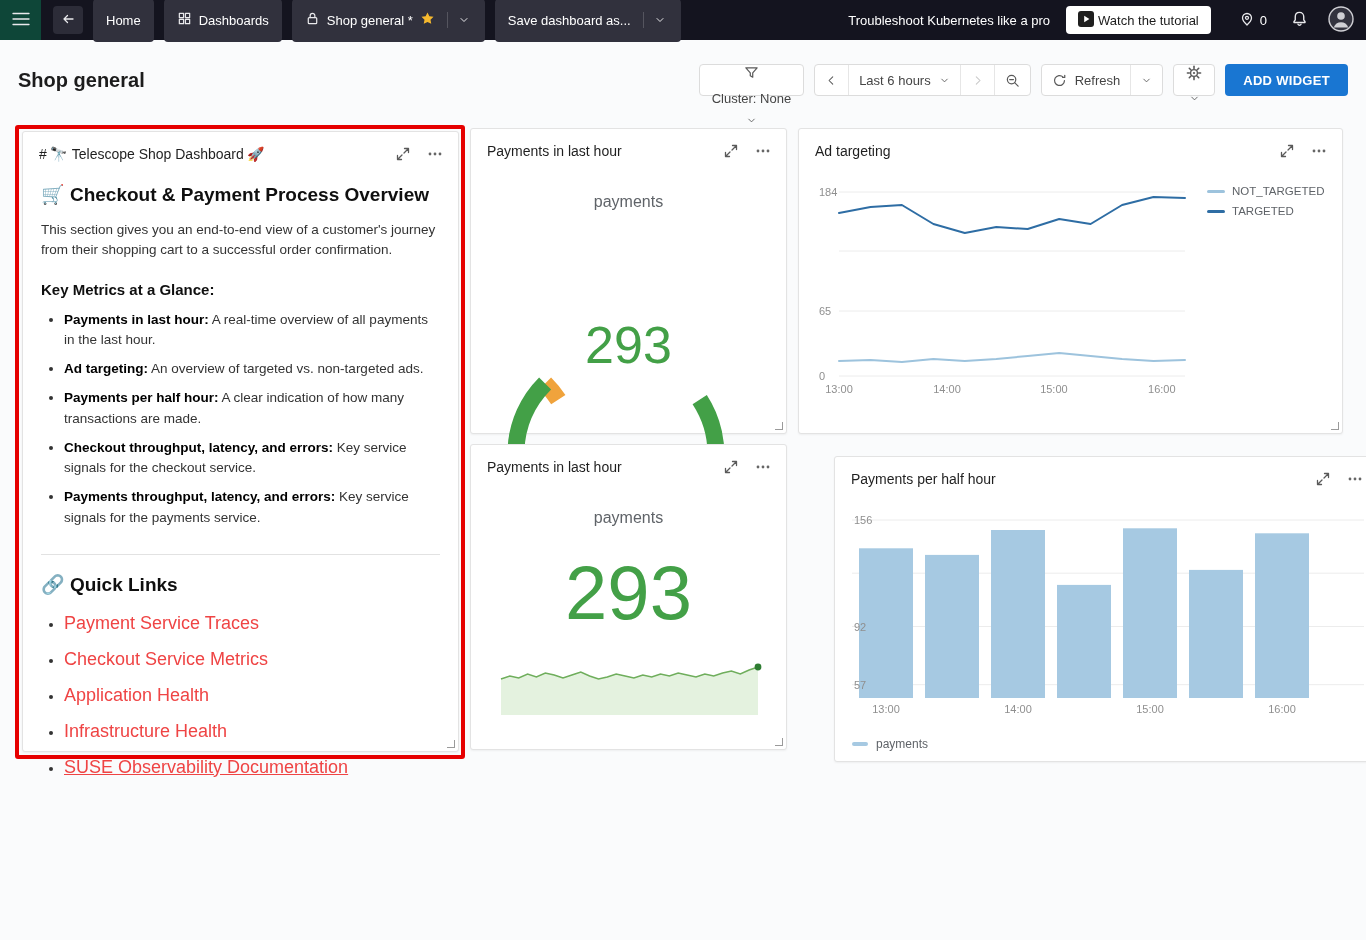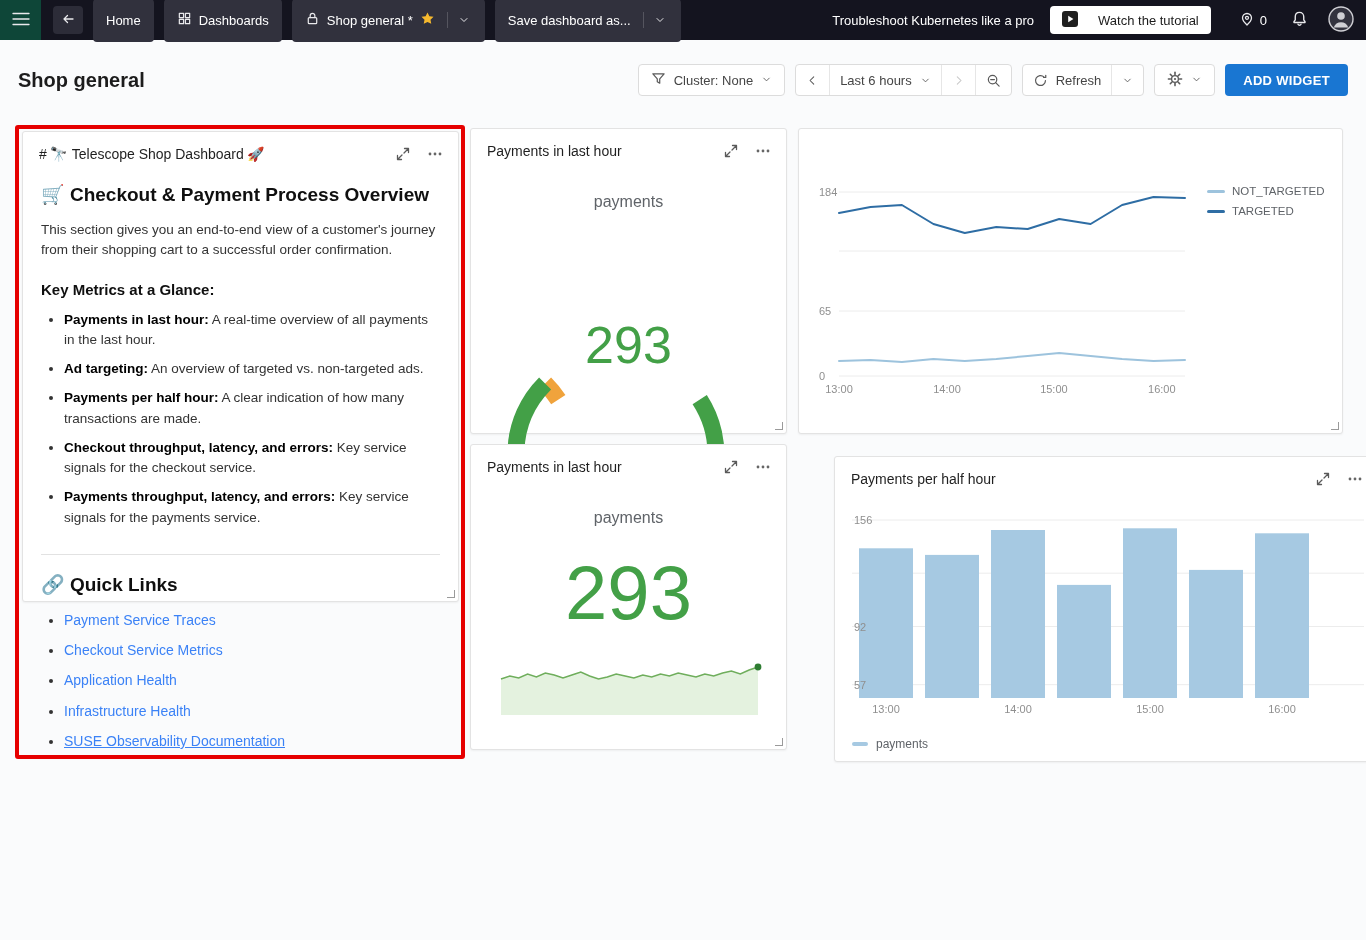--- a/index.html
+++ b/index.html
@@ -8,62 +8,62 @@
   button { font-family:inherit; border:none; background:none; cursor:pointer; }
 
   
   .topbar { height:40px; background:#14141f; display:flex; align-items:center; }
   .menu-btn { width:41px; height:40px; background:#0e4638; display:flex; align-items:center; justify-content:center; flex:none; }
   .back-btn { width:30px; height:28px; margin-left:12px; border-radius:4px; background:#2c2c38; display:flex; align-items:center; justify-content:center; }
   .nav-btn { height:43px; background:#31313d; border-radius:4px; color:#fff; font-size:13px; display:flex; align-items:center; gap:7px; padding:0 13px; margin-left:10px; white-space:nowrap; }
   .nav-btn .divider { width:1px; height:16px; background:#55555f; margin:0 1px 0 5px; }
   .chev-seg { display:flex; align-items:center; padding:0 2px; }
   .promo { color:#fff; font-size:13px; margin-left:auto; white-space:nowrap; }
-  .tutorial-btn { height:28px; background:#fff; border-radius:4px; color:#1b1b1b; font-size:13px; display:flex; align-items:center; gap:20px; padding:0 12px; margin-left:16px; white-space:nowrap; }
+  .tutorial-btn { height:28px; background:#fff; border-radius:4px; color:#1b1b1b; font-size:13px; display:flex; align-items:center; gap:4px; padding:0 12px; margin-left:16px; white-space:nowrap; }
   .pin-group { display:flex; align-items:center; gap:5px; color:#fff; font-size:13px; margin-left:28px; }
   .bell-btn { margin-left:24px; display:flex; }
   .avatar-btn { margin-left:20px; margin-right:12px; display:flex; }
   .ic { stroke:#5a5a5a; fill:none; stroke-width:1.3; stroke-linecap:round; stroke-linejoin:round; }
   .icw { stroke:#e9e9ec; fill:none; stroke-width:1.3; stroke-linecap:round; stroke-linejoin:round; }
 
   
   .page-header { height:80px; display:flex; align-items:center; padding:0 18px; }
   .page-header h1 { font-size:20px; font-weight:700; color:#1c1c1c; }
   .controls { margin-left:auto; display:flex; align-items:center; gap:10px; }
-  .ctrl-btn { height:32px; background:#fff; border:1px solid #dcdcdc; border-radius:4px; display:flex; align-items:center; gap:8px; padding:0 12px; font-size:13px; color:#454545; }
+  .ctrl-btn { height:32px; background:#fff; border:1px solid #dcdcdc; border-radius:4px; display:flex; align-items:center; gap:8px; padding:0 12px; font-size:13px; color:#454545;flex-direction:column; }
   .ctrl-group { display:flex; align-items:stretch; height:32px; background:#fff; border:1px solid #dcdcdc; border-radius:4px; }
   .seg { display:flex; align-items:center; gap:8px; padding:0 10px; font-size:13px; color:#454545; }
   .seg + .seg { border-left:1px solid #e6e6e6; }
   .add-widget-btn { height:32px; background:#1976d2; color:#ffffff; font-size:13px; font-weight:700; border-radius:4px; padding:0 18px; letter-spacing:.3px; }
 
   
   .canvas { position:relative; height:820px; }
   .widget { position:absolute; background:#fff; border:1px solid #e3e3e3; border-radius:3px; box-shadow:0 1px 2px rgba(0,0,0,.05); }
-  #w-markdown { left:22px; top:11px; width:437px; height:471px; }
+  #w-markdown { left:22px; top:11px; width:437px; height:621px; }
   #w-gauge    { left:470px; top:8px;  width:317px; height:306px; }
   #w-line     { left:798px; top:8px;  width:545px; height:306px; }
   #w-number   { left:470px; top:324px; width:317px; height:306px; }
   #w-bar      { left:834px; top:324px; width:545px; height:306px;margin-top:12px; }
   .annotation { position:absolute; left:15px; top:5px; width:450px; height:634px; border:4px solid #e60000; border-radius:3px; z-index:6; pointer-events:none; }
   .whead { display:flex; align-items:center; padding:13px 14px 6px 16px; }
   .wtitle { font-size:14px; color:#1f1f1f; font-weight:500; }
   .wtools { margin-left:auto; display:flex; align-items:center; gap:14px; }
   .wtools button { width:18px; height:18px; display:flex; align-items:center; justify-content:center; padding:0; }
   .grip { position:absolute; right:3px; bottom:3px; width:8px; height:8px; border-right:1px solid #9a9a9a; border-bottom:1px solid #9a9a9a; }
 
   
   .md-body { padding:2px 18px 0 18px; font-size:13.5px; color:#333; }
   .md-body h2 { font-size:19px; color:#0f0f0f; margin:12px 0 14px; }
   .md-body p { line-height:1.5; margin-bottom:18px; }
   .md-body h3 { font-size:15px; color:#0f0f0f; margin:20px 0 12px; }
   .md-body ul { padding-left:23px; }
   .md-body li { margin-bottom:9px; line-height:1.5; }
   .md-body li b { color:#000; }
   .md-body hr { border:none; border-top:1px solid #e2e2e2; margin:26px 0 18px; }
-  .links a { color:#3b82f6; font-size:14px; text-decoration:none; cursor:pointer; }
+  .links a { color:#ef4444; font-size:18px; text-decoration:none; cursor:pointer; }
   .links a.underline { text-decoration:underline; }
 
   
   .center-label { position:absolute; width:100%; text-align:center; font-size:16px; color:#5f6368; }
   .big-num { position:absolute; width:100%; text-align:center; font-weight:400; color:#43a047; }
   #gauge-num { top:186px; font-size:52px; }
   #num2 { top:104px; font-size:76px; }
   #gauge-svg { position:absolute; left:28px; top:88px; overflow:visible; }
   #spark-svg { position:absolute; left:30px; top:212px; overflow:visible; }
   #line-svg { position:absolute; left:16px; top:50px; overflow:visible; }
@@ -321,20 +321,37 @@
     <div class="center-label" style="top:64px;">payments</div>
     <svg id="gauge-svg" width="260" height="230">
         <path d="M59.3,182.7 A100 100 0 0 0 46.1,166.5" stroke="#f0a33c" stroke-width="17" fill="none"></path>
         <path d="M46.1,166.5 A100 100 0 1 0 200.7,182.7" stroke="#43a047" stroke-width="17" fill="none"></path>
       </svg>
     <div class="big-num" id="gauge-num">293</div>
     <span class="grip"></span>
   </div>
 
   <div class="widget" id="w-line">
+    <div class="whead">
+      <span class="wtitle">Ad targeting</span>
+      <span class="wtools">
+        <button>
+          <svg width="16" height="16" viewBox="0 0 16 16">
+              <path class="ic" stroke-width="1.4" d="M9.5 2.5h4v4M13.5 2.5L9 7M6.5 13.5h-4v-4M2.5 13.5L7 9"></path>
+            </svg>
+        </button>
+        <button>
+          <svg width="16" height="16" viewBox="0 0 16 16" fill="#666">
+              <circle cx="3" cy="8" r="1.4"></circle>
+              <circle cx="8" cy="8" r="1.4"></circle>
+              <circle cx="13" cy="8" r="1.4"></circle>
+            </svg>
+        </button>
+      </span>
+    </div>
     <svg id="line-svg" width="382" height="222">
         <line x1="24" y1="13.0" x2="370" y2="13.0" stroke="#ececec"></line>
         <text x="4" y="17" class="tick">184</text>
         <line x1="24" y1="72.0" x2="370" y2="72.0" stroke="#ececec"></line>
         <line x1="24" y1="132.0" x2="370" y2="132.0" stroke="#ececec"></line>
         <text x="4" y="136" class="tick">65</text>
         <line x1="24" y1="197.0" x2="370" y2="197.0" stroke="#ececec"></line>
         <text x="4" y="201" class="tick">0</text>
         <text x="24.0" y="214" class="tick" text-anchor="middle">13:00</text>
         <text x="132.0" y="214" class="tick" text-anchor="middle">14:00</text>

